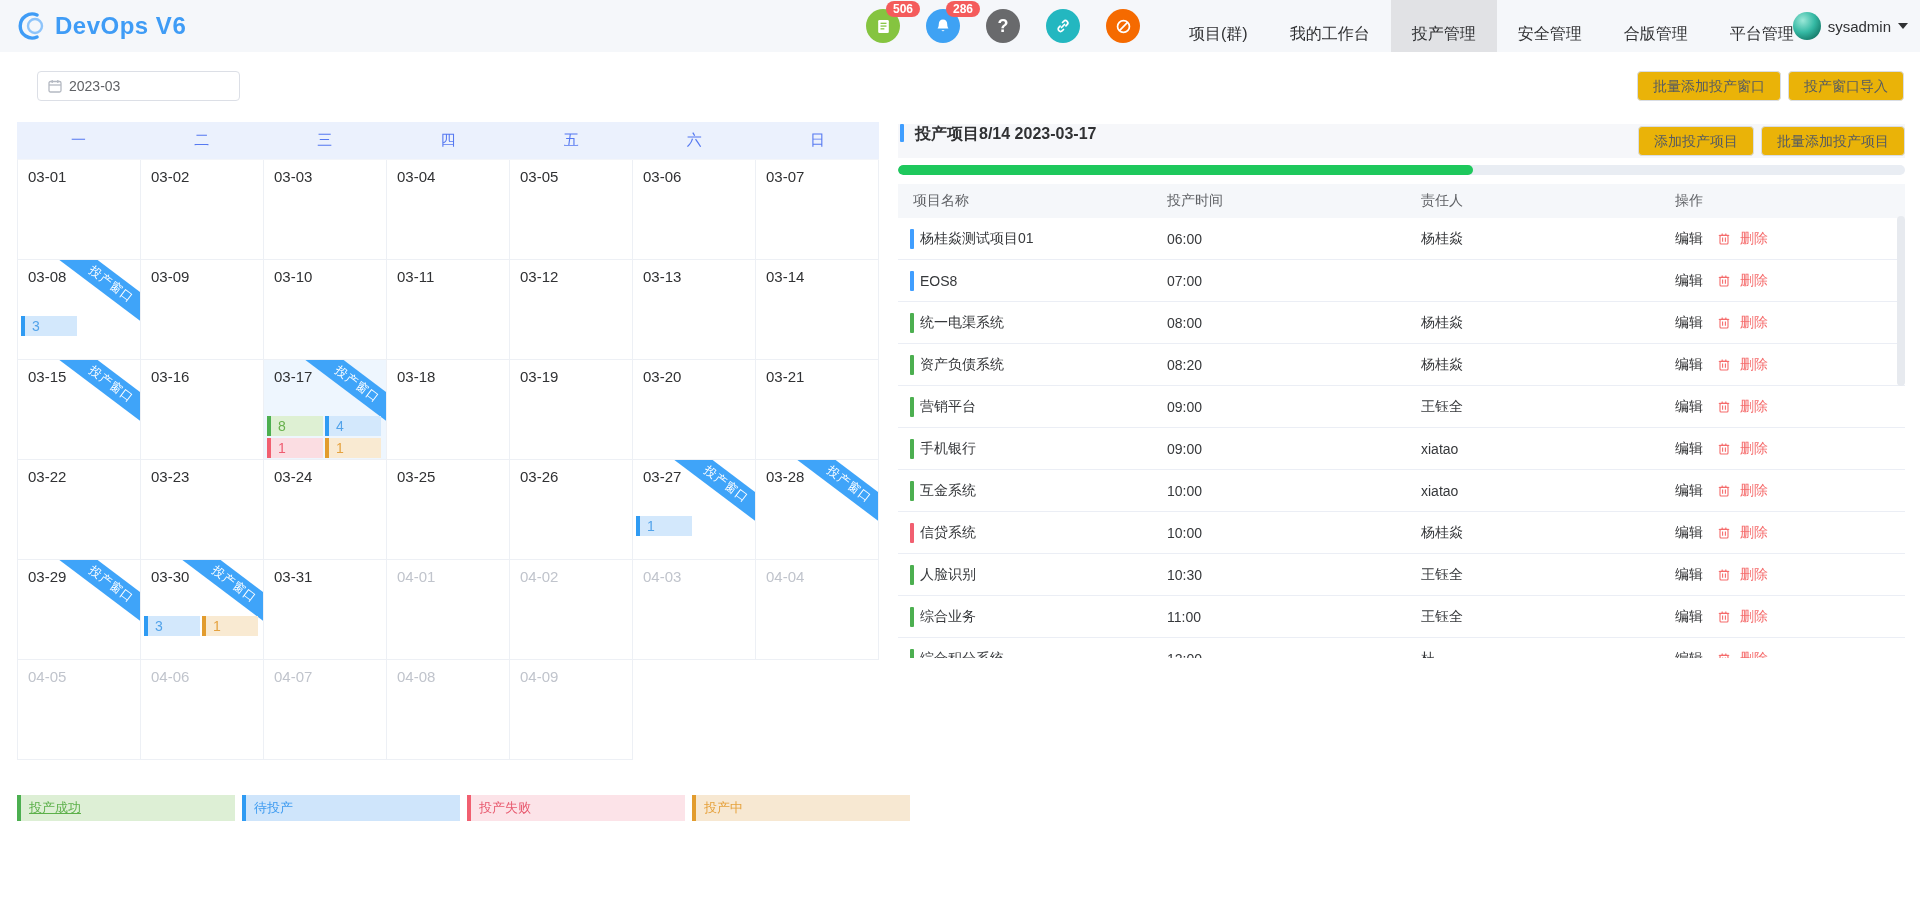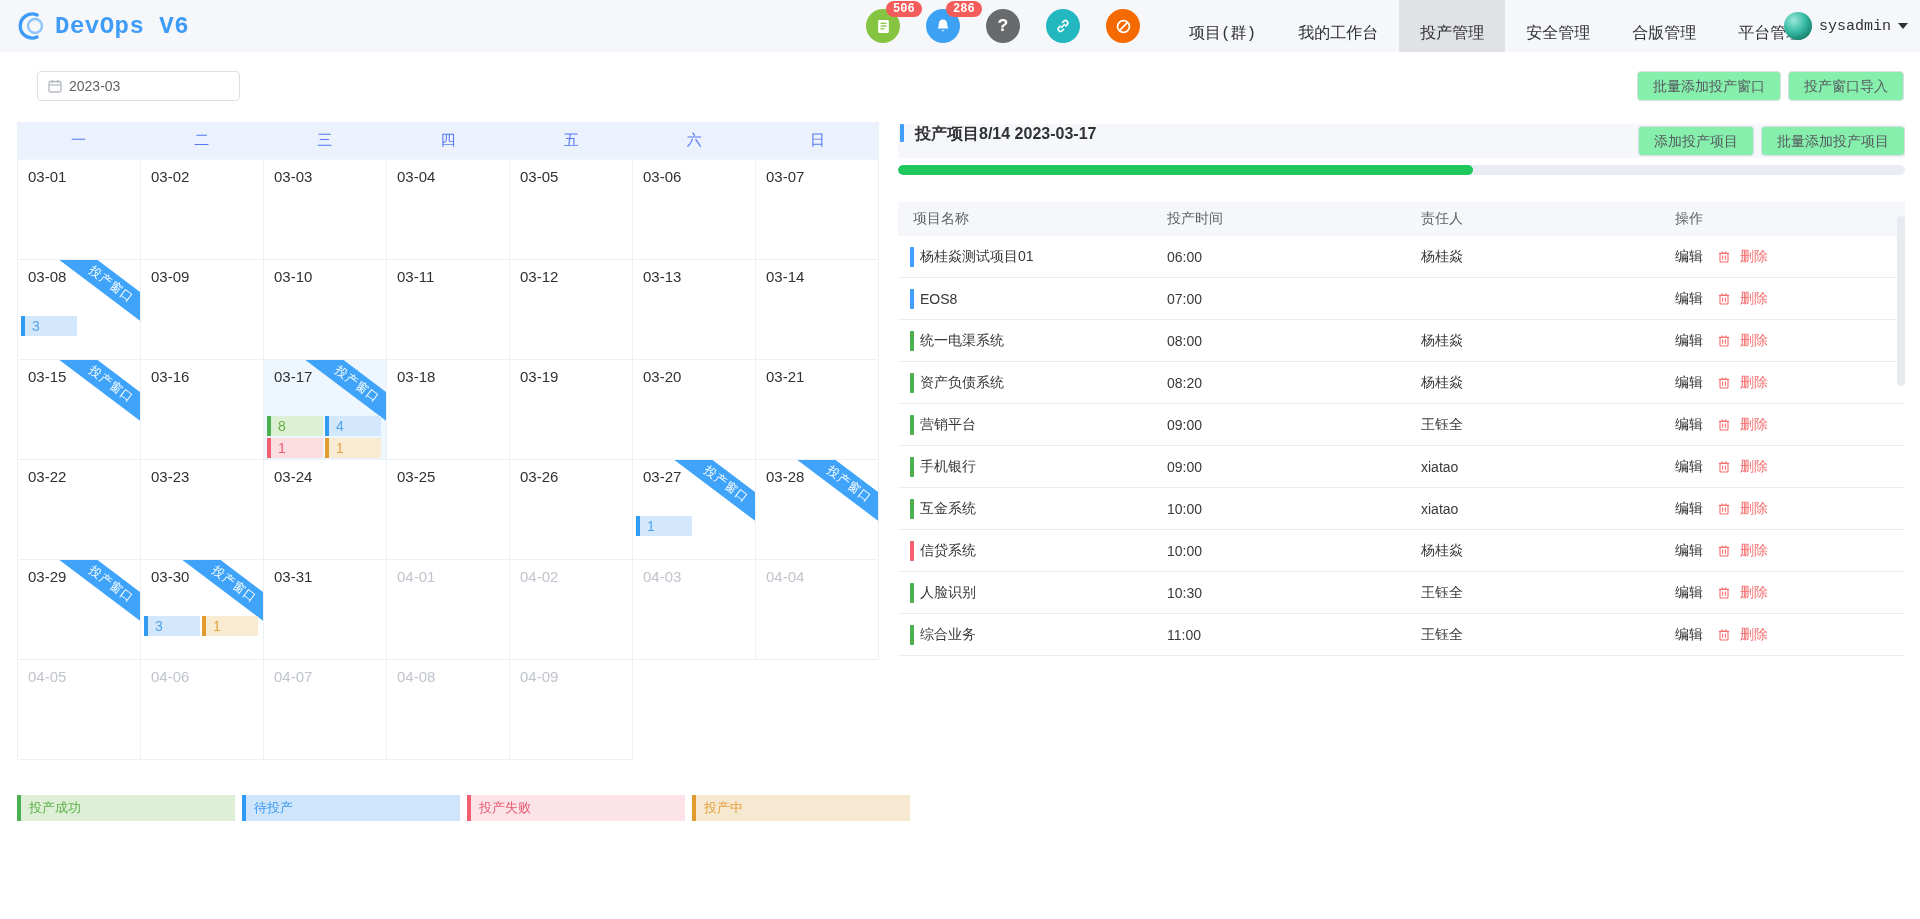--- a/index.html
+++ b/index.html
@@ -1,39 +1,39 @@
 <!DOCTYPE html>
 <html><head>
 <meta charset="utf-8">
 <style>
   html,body{margin:0;padding:0;background:#fff;width:1920px;height:919px;overflow:hidden;
     font-family:"Liberation Sans","DejaVu Sans",sans-serif;-webkit-font-smoothing:antialiased;}
   *{box-sizing:border-box;}
   
-  .navbar{position:absolute;left:0;top:0;width:1920px;height:52px;background:#f5f7fa;font-family:Liberation Mono, monospace;}
+  .navbar{position:absolute;left:0;top:0;width:1920px;height:52px;background:#f5f7fa;}
   .logo{position:absolute;left:16px;top:0;height:52px;display:flex;align-items:center;gap:9px;}
   .logo-title{font-size:24px;font-weight:600;color:#3f9cf6;letter-spacing:.5px;}
   .icons{position:absolute;left:866px;top:0;height:52px;display:flex;align-items:center;gap:26px;}
   .nav-icon{position:relative;width:34px;height:34px;cursor:pointer;text-align:right;}
   .circ{width:34px;height:34px;border-radius:50%;display:flex;align-items:center;justify-content:center;color:#fff;}
   .badge{position:absolute;top:-8px;left:20px;background:#f45b5b;color:#fff;font-size:12px;font-weight:700;
     line-height:16px;padding:0 7px;border-radius:9px;white-space:nowrap;}
   .menu{position:absolute;left:1168px;top:0;height:52px;display:flex;}
   .mitem{padding:8px 21px;line-height:52px;font-size:16px;color:#303133;cursor:pointer;white-space:nowrap;}
   .mitem.active{background:#e1e2e5;}
   .user{position:absolute;right:12px;top:0;height:52px;display:flex;align-items:center;gap:7px;cursor:pointer;}
   .avatar{width:28px;height:28px;border-radius:50%;
     background:radial-gradient(circle at 35% 30%,#9be8d8 0%,#35b9a4 45%,#157a69 80%,#0b5a4d 100%);}
   .uname{font-size:15px;color:#303133;}
   .caret{width:0;height:0;border-left:5px solid transparent;border-right:5px solid transparent;border-top:6px solid #303133;}
   
   .month-picker{position:absolute;left:37px;top:71px;width:203px;height:30px;background:#fff;border:1px solid #dcdfe6;
     border-radius:4px;display:flex;align-items:center;gap:7px;padding-left:10px;font-size:14px;color:#606266;cursor:pointer;}
   .top-btns{position:absolute;right:16px;top:71px;display:flex;gap:7px;}
-  .btn{height:30px;line-height:28px;padding:0 15px;background:#86efac;border:1px solid #d9dde4;border-radius:4px;
+  .btn{height:30px;line-height:28px;padding:0 15px;background:#eab308;border:1px solid #d9dde4;border-radius:4px;
     font-size:14px;color:#565b61;cursor:pointer;white-space:nowrap;}
   
   .cal{position:absolute;left:17px;top:122px;width:862px;}
   .weekdays{display:grid;grid-template-columns:repeat(7,1fr);height:37px;background:#ebf1fd;
     color:#5679f1;font-size:15px;align-items:center;text-align:center;}
   .grid{display:grid;grid-template-columns:repeat(7,1fr);grid-auto-rows:100px;
     border-left:1px solid #edf0f5;border-top:1px solid #f3f5f9;}
   .cell{position:relative;overflow:hidden;background:#fff;border-right:1px solid #edf0f5;border-bottom:1px solid #edf0f5;cursor:pointer;}
   .cell .date{padding:8px 0 0 10px;font-size:15px;color:#303133;}
   .cell.out .date{color:#c0c4cc;}
@@ -42,34 +42,34 @@
     font-size:12px;text-align:center;padding:3px 0;letter-spacing:1px;}
   .bars{position:absolute;top:56px;left:3px;right:3px;display:flex;flex-wrap:wrap;gap:2px;}
   .cbar{width:calc(50% - 2px);height:20px;line-height:20px;border-left:4px solid;padding-left:7px;font-size:14px;}
   .cbar.green{border-color:#4caf50;background:#def0d3;color:#67b04c;}
   .cbar.blue{border-color:#2f9bf3;background:#d3e8fc;color:#52a3ea;}
   .cbar.red{border-color:#f15f70;background:#fbdde2;color:#ef5b70;}
   .cbar.orange{border-color:#e29c2e;background:#f9ead2;color:#e5a23f;}
   
   .legend{position:absolute;left:17px;top:795px;display:flex;gap:7px;}
   .litem{width:218px;height:26px;line-height:26px;border-left:4px solid;padding-left:8px;font-size:13px;}
-  .litem.green{border-color:#4caf50;background:#ddefd5;color:#5cb04a;}
+  .litem.green{border-color:#4caf50;background:#ddefd5;color:#5cb04a;text-decoration:underline;}
   .litem.blue{border-color:#2f9bf3;background:#cfe5fb;color:#3e9bf0;}
   .litem.red{border-color:#f15f70;background:#fce3e8;color:#e85a6f;}
   .litem.orange{border-color:#e29c2e;background:#f7e8d2;color:#e6a23c;}
   
   .panel{position:absolute;left:898px;top:124px;width:1007px;height:534px;overflow:hidden;}
   .panel-head{position:relative;height:34px;background:#f6f7fa;display:flex;}
   .title-bar{width:4px;height:18px;background:#409eff;margin:0 11px 0 2px;border-radius:1px;}
   .panel-title{font-size:16px;font-weight:700;color:#303133;}
   .panel-btns{position:absolute;right:0;top:2px;display:flex;gap:7px;}
   .progress-track{margin-top:7px;height:10px;background:#e9edf3;border-radius:6px;overflow:hidden;}
   .progress-fill{height:10px;background:#1ec85c;border-radius:6px;}
   .thead,.trow{display:grid;grid-template-columns:254px 254px 254px 1fr;align-items:center;}
-  .thead{margin-top:27px;height:34px;background:#f5f7fa;color:#606266;font-size:14px;}
+  .thead{margin-top:9px;height:34px;background:#f5f7fa;color:#606266;font-size:14px;}
   .thead .tc{padding-left:15px;}
   .trow{position:relative;height:42px;border-bottom:1px solid #ebeef5;font-size:14px;color:#36383b;}
   .trow .tc{padding-left:15px;}
   .trow .tc.name{padding-left:22px;}
   .sbar{position:absolute;left:12px;top:11px;width:4px;height:20px;border-radius:1px;}
   .tc.ops{display:flex;align-items:center;gap:15px;}
   .edit{color:#303133;cursor:pointer;}
   .del{color:#f56c6c;cursor:pointer;display:flex;align-items:center;gap:10px;}
   .vscroll{position:absolute;right:0;top:92px;width:8px;height:170px;background:#e7eaef;border-radius:4px;}
 </style>

